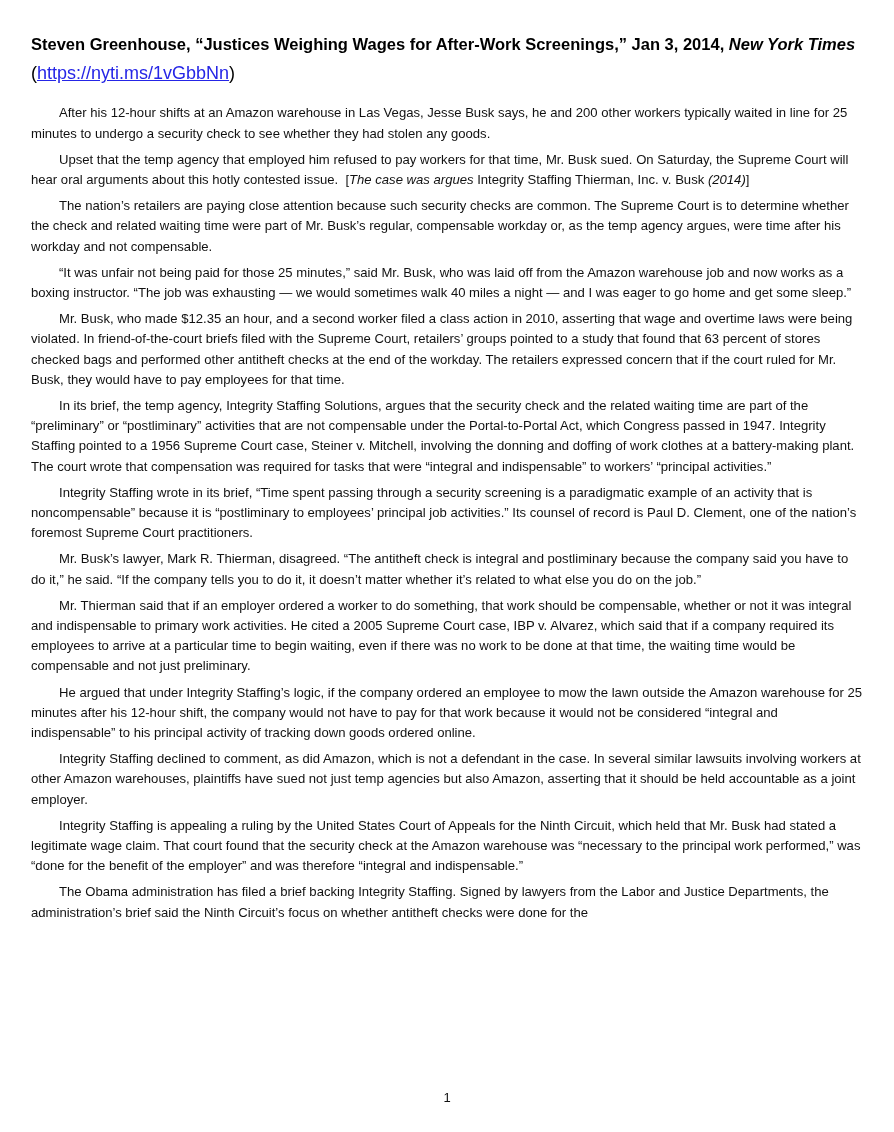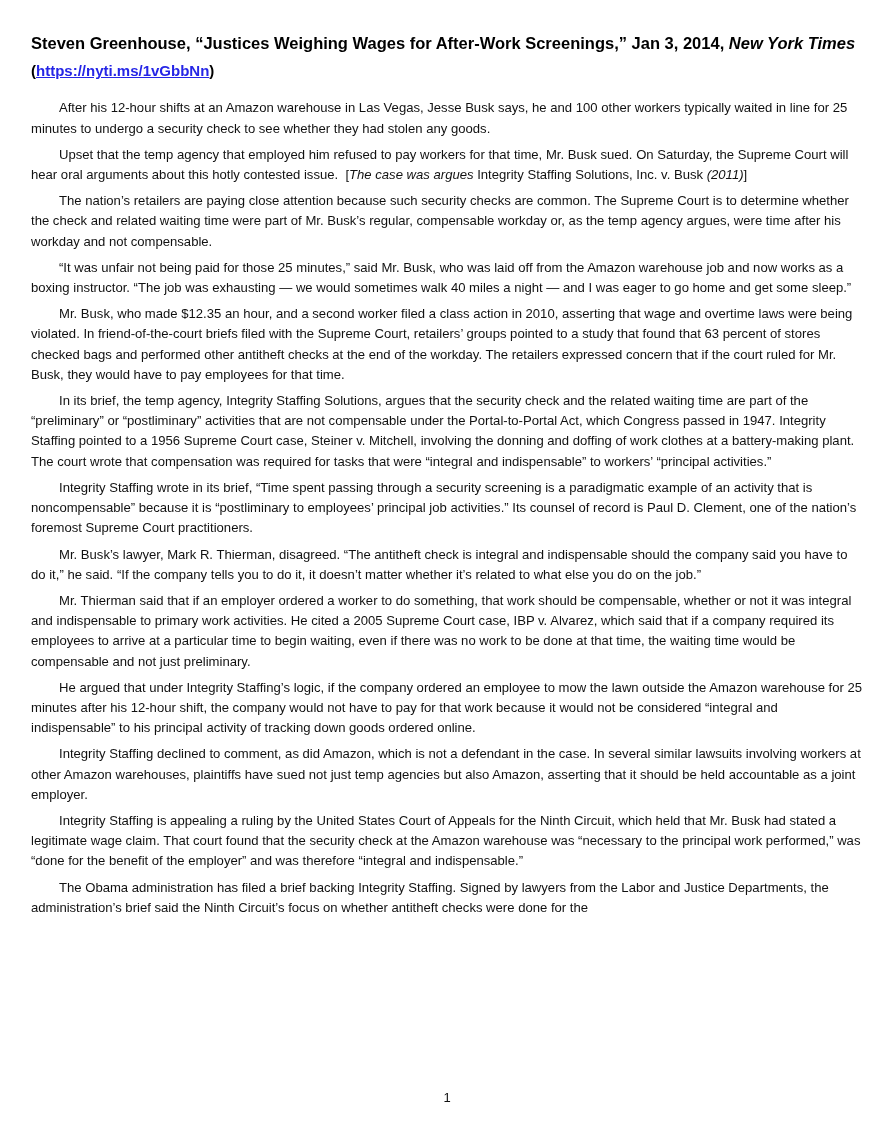--- a/index.html
+++ b/index.html
@@ -23,22 +23,22 @@
     font-size: 16.5px;
     font-weight: 700;
     line-height: 1.62;
     color: #000000;
   }
   .doc-title .pub {
     font-style: italic;
     font-weight: 700;
   }
   .doc-title .link-wrap {
-    font-weight: 700;
-    font-size: 15px;
+    font-weight: 400;
+    font-size: 18px;
   }
   .doc-link {
     text-decoration: underline;
     cursor: pointer;
   }
   .article-body {
     width: 100%;
   }
   .para {
     margin: 0 0 6px 0;
@@ -64,28 +64,28 @@
   }
 </style>
 </head>
 <body>
 
 <div class="page">
 
   <h1 class="doc-title"><span>Steven Greenhouse, “Justices Weighing Wages for After-Work Screenings,” Jan 3, 2014, </span><span class="pub">New York Times</span><span class="link-wrap"><span> (</span><a class="doc-link" style="color: rgb(37, 37, 230);">https://nyti.ms/1vGbbNn</a><span>)</span></span></h1>
 
   <div class="article-body" id="article-body">
-      <p class="para"><span>After his 12-hour shifts at an Amazon warehouse in Las Vegas, Jesse Busk says, he and 100 other workers typically waited in line for 25 minutes to undergo a security check to see whether they had stolen any goods.</span></p>
-      <p class="para"><span>Upset that the temp agency that employed him refused to pay workers for that time, Mr. Busk sued. On Saturday, the Supreme Court will hear oral arguments about this hotly contested issue.  [</span><em>The case was argues</em><span> Integrity Staffing Solutions, Inc. v. Busk </span><em>(2011)</em><span>]</span></p>
+      <p class="para"><span>After his 12-hour shifts at an Amazon warehouse in Las Vegas, Jesse Busk says, he and 200 other workers typically waited in line for 25 minutes to undergo a security check to see whether they had stolen any goods.</span></p>
+      <p class="para"><span>Upset that the temp agency that employed him refused to pay workers for that time, Mr. Busk sued. On Saturday, the Supreme Court will hear oral arguments about this hotly contested issue.  [</span><em>The case was argues</em><span> Integrity Staffing Thierman, Inc. v. Busk </span><em>(2014)</em><span>]</span></p>
       <p class="para"><span>The nation’s retailers are paying close attention because such security checks are common. The Supreme Court is to determine whether the check and related waiting time were part of Mr. Busk’s regular, compensable workday or, as the temp agency argues, were time after his workday and not compensable.</span></p>
       <p class="para"><span>“It was unfair not being paid for those 25 minutes,” said Mr. Busk, who was laid off from the Amazon warehouse job and now works as a boxing instructor. “The job was exhausting — we would sometimes walk 40 miles a night — and I was eager to go home and get some sleep.”</span></p>
       <p class="para"><span>Mr. Busk, who made $12.35 an hour, and a second worker filed a class action in 2010, asserting that wage and overtime laws were being violated. In friend-of-the-court briefs filed with the Supreme Court, retailers’ groups pointed to a study that found that 63 percent of stores checked bags and performed other antitheft checks at the end of the workday. The retailers expressed concern that if the court ruled for Mr. Busk, they would have to pay employees for that time.</span></p>
       <p class="para"><span>In its brief, the temp agency, Integrity Staffing Solutions, argues that the security check and the related waiting time are part of the “preliminary” or “postliminary” activities that are not compensable under the Portal-to-Portal Act, which Congress passed in 1947. Integrity Staffing pointed to a 1956 Supreme Court case, Steiner v. Mitchell, involving the donning and doffing of work clothes at a battery-making plant. The court wrote that compensation was required for tasks that were “integral and indispensable” to workers’ “principal activities.”</span></p>
       <p class="para"><span>Integrity Staffing wrote in its brief, “Time spent passing through a security screening is a paradigmatic example of an activity that is noncompensable” because it is “postliminary to employees’ principal job activities.” Its counsel of record is Paul D. Clement, one of the nation’s foremost Supreme Court practitioners.</span></p>
-      <p class="para"><span>Mr. Busk’s lawyer, Mark R. Thierman, disagreed. “The antitheft check is integral and indispensable should the company said you have to do it,” he said. “If the company tells you to do it, it doesn’t matter whether it’s related to what else you do on the job.”</span></p>
+      <p class="para"><span>Mr. Busk’s lawyer, Mark R. Thierman, disagreed. “The antitheft check is integral and postliminary because the company said you have to do it,” he said. “If the company tells you to do it, it doesn’t matter whether it’s related to what else you do on the job.”</span></p>
       <p class="para"><span>Mr. Thierman said that if an employer ordered a worker to do something, that work should be compensable, whether or not it was integral and indispensable to primary work activities. He cited a 2005 Supreme Court case, IBP v. Alvarez, which said that if a company required its employees to arrive at a particular time to begin waiting, even if there was no work to be done at that time, the waiting time would be compensable and not just preliminary.</span></p>
       <p class="para"><span>He argued that under Integrity Staffing’s logic, if the company ordered an employee to mow the lawn outside the Amazon warehouse for 25 minutes after his 12-hour shift, the company would not have to pay for that work because it would not be considered “integral and indispensable” to his principal activity of tracking down goods ordered online.</span></p>
       <p class="para"><span>Integrity Staffing declined to comment, as did Amazon, which is not a defendant in the case. In several similar lawsuits involving workers at other Amazon warehouses, plaintiffs have sued not just temp agencies but also Amazon, asserting that it should be held accountable as a joint employer.</span></p>
       <p class="para"><span>Integrity Staffing is appealing a ruling by the United States Court of Appeals for the Ninth Circuit, which held that Mr. Busk had stated a legitimate wage claim. That court found that the security check at the Amazon warehouse was “necessary to the principal work performed,” was “done for the benefit of the employer” and was therefore “integral and indispensable.”</span></p>
       <p class="para"><span>The Obama administration has filed a brief backing Integrity Staffing. Signed by lawyers from the Labor and Justice Departments, the administration’s brief said the Ninth Circuit’s focus on whether antitheft checks were done for the</span></p>
     </div>
 
   <div class="page-footer">
     <span class="page-number">1</span>
   </div>

